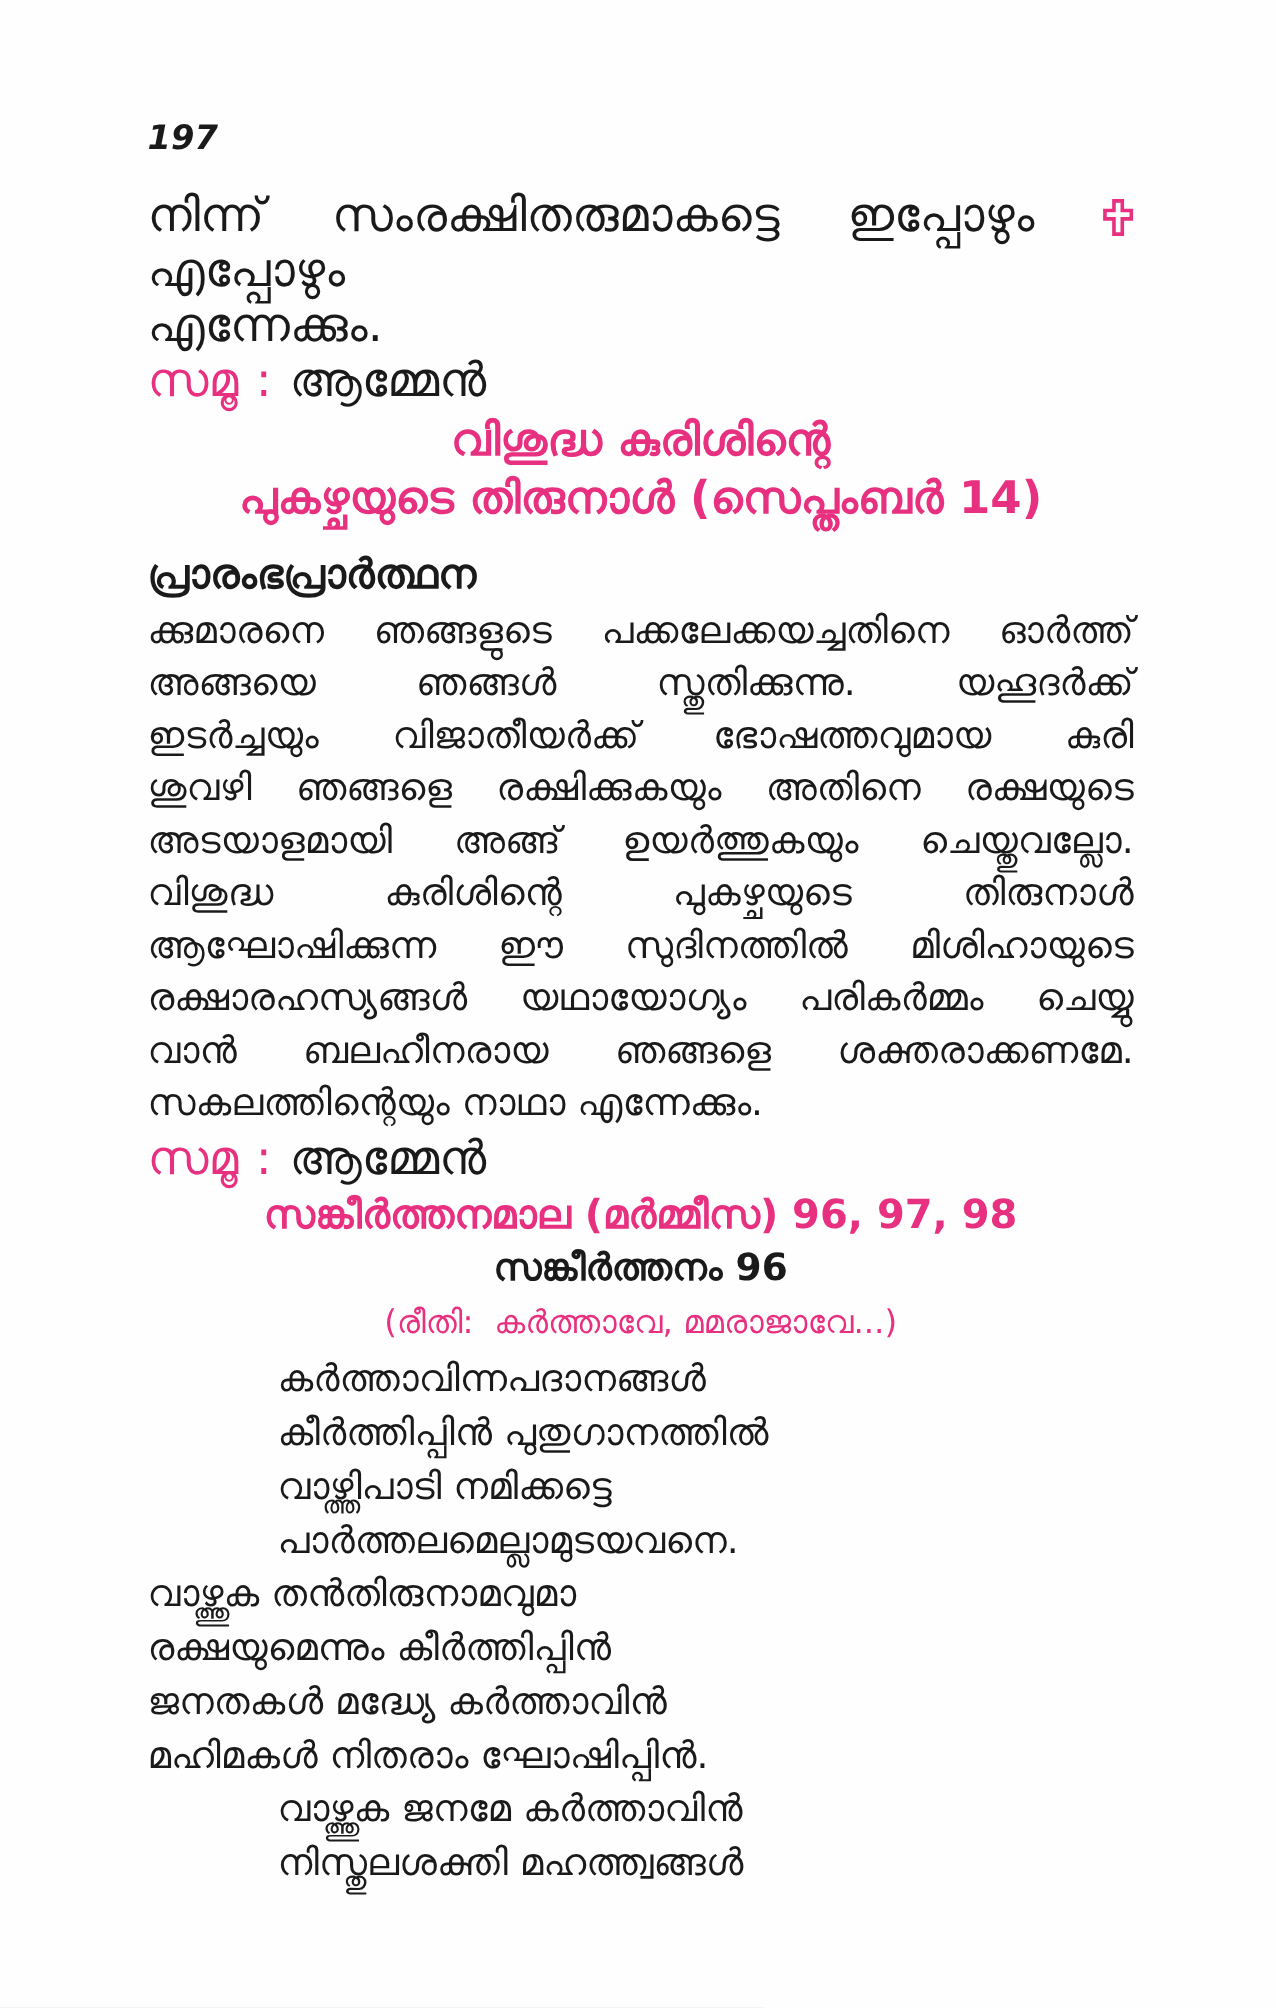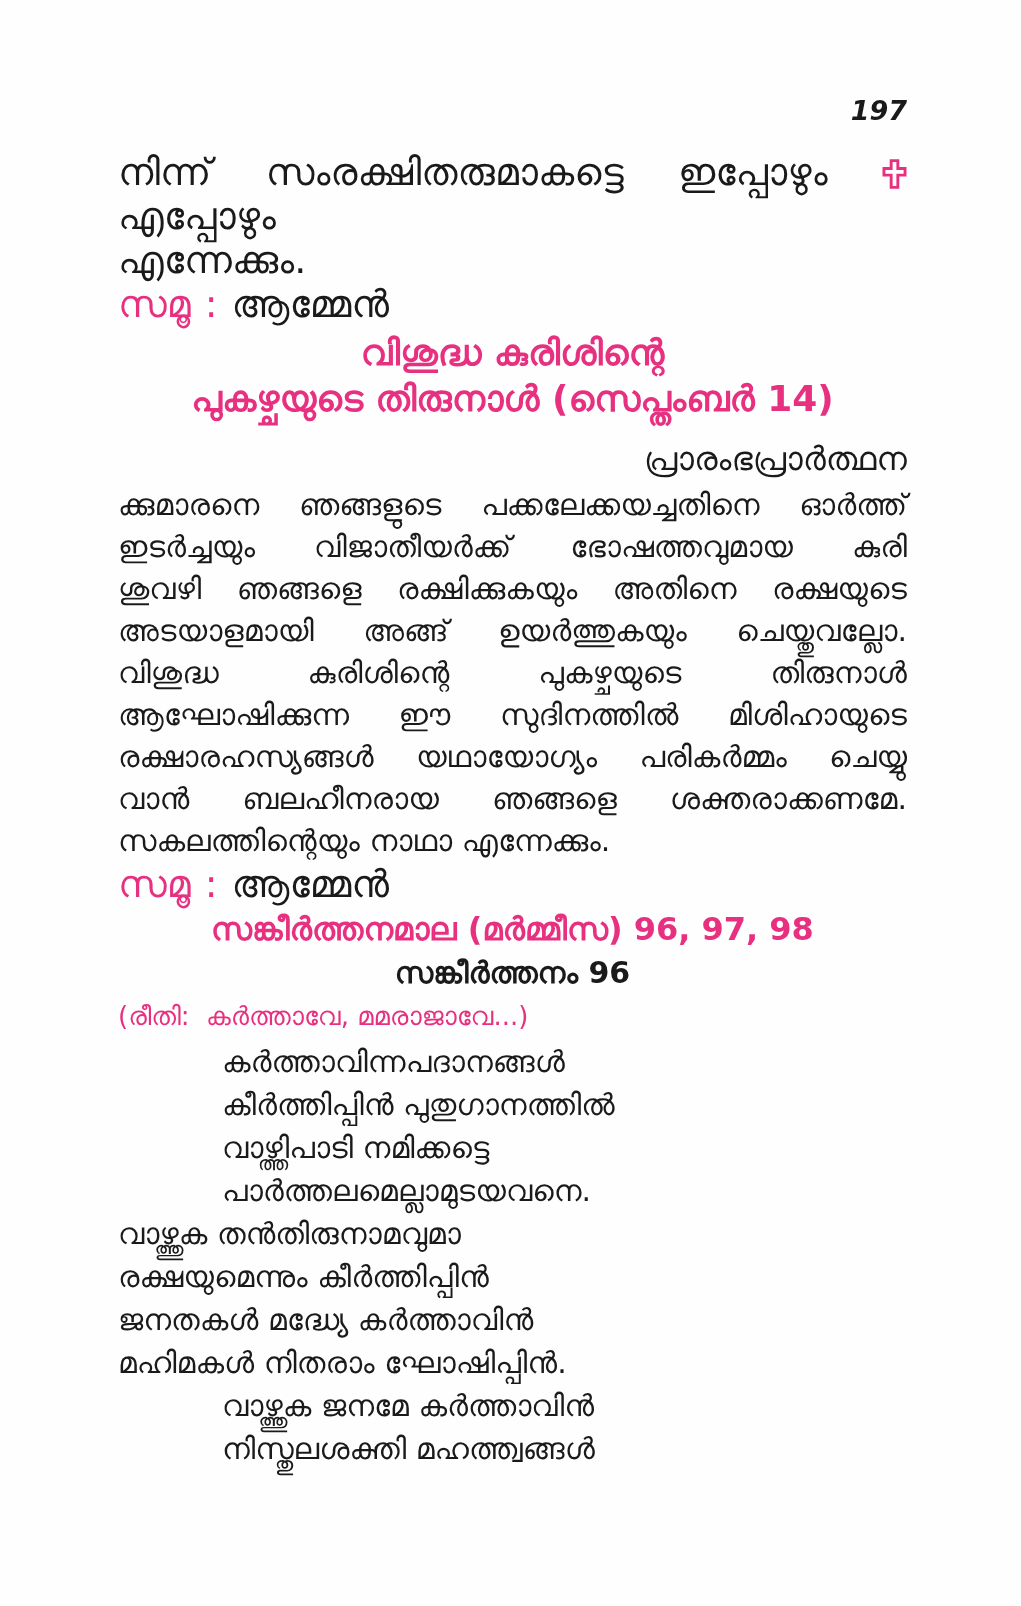--- a/index.html
+++ b/index.html
@@ -8,53 +8,53 @@
   .page {
     position: relative;
     width: 1021px; height: 1606px;
     margin: 0 auto;
     background: var(--paper);
     color: var(--ink);
     font-family: "DejaVu Sans", "Liberation Sans", sans-serif;
     padding: 96px 114px 0 118px;
   }
   .page-number {
-    text-align: right;
+    text-align: left;
     font-size: 27px; font-weight: 600; font-style: italic;
     line-height: 30px;
     margin-bottom: 24px;
   }
   .pline { font-size: 30px; line-height: 42px; }
   .bline { font-size: 38px; line-height: 44px; }
   .just  { text-align: justify; text-align-last: justify; text-justify: inter-word; }
   .pink  { color: var(--pink); }
   .bold  { font-weight: bold; }
   .sep   { padding: 0 2px; }
   .cross-wrap { display: inline-block; vertical-align: -4px; line-height: 0; }
   .feast-title {
     text-align: center; color: var(--pink);
     font-weight: bold; font-size: 36px; line-height: 46px;
     margin-top: 4px;
   }
   .section-heading {
-    text-align: right; font-weight: normal;
+    text-align: left; font-weight: bold;
     font-size: 33px; line-height: 46px;
     margin-top: 14px; margin-bottom: 1px;
   }
   .prayer { margin-top: 2px; }
   .psalm-heading {
     text-align: center; color: var(--pink); font-weight: bold;
     font-size: 32px; line-height: 45px; margin-top: 1px;
   }
   .psalm-number {
     text-align: center; font-weight: bold;
     font-size: 30px; line-height: 41px;
   }
   .tune {
-    text-align: left; color: var(--pink);
+    text-align: center; color: var(--pink);
     font-size: 26px; line-height: 47px;
     white-space: pre-wrap;
   }
   .verses { font-size: 30px; line-height: 43px; margin-top: 0; }
   .stanza-a { margin-left: 104px; }
   .stanza-b { }
 </style>
 </head>
 <body>
 
@@ -79,20 +79,21 @@
 
   <div class="feast-title">
     <div>വിശുദ്ധ കുരിശിന്റെ</div>
     <div>പുകഴ്ചയുടെ തിരുനാൾ (സെപ്തംബർ 14)</div>
   </div>
 
   <div class="section-heading">പ്രാരംഭപ്രാർത്ഥന</div>
 
   <div class="prayer">
     <div class="pline just">ക്കുമാരനെ ഞങ്ങളുടെ പക്കലേക്കയച്ചതിനെ ഓർത്ത്</div>
+    <div class="pline just">അങ്ങയെ ഞങ്ങൾ സ്തുതിക്കുന്നു. യഹൂദർക്ക്</div>
     <div class="pline just">ഇടർച്ചയും വിജാതീയർക്ക് ഭോഷത്തവുമായ കുരി</div>
     <div class="pline just">ശുവഴി ഞങ്ങളെ രക്ഷിക്കുകയും അതിനെ രക്ഷയുടെ</div>
     <div class="pline just">അടയാളമായി അങ്ങ് ഉയർത്തുകയും ചെയ്തുവല്ലോ.</div>
     <div class="pline just">വിശുദ്ധ കുരിശിന്റെ പുകഴ്ചയുടെ തിരുനാൾ</div>
     <div class="pline just">ആഘോഷിക്കുന്ന ഈ സുദിനത്തിൽ മിശിഹായുടെ</div>
     <div class="pline just">രക്ഷാരഹസ്യങ്ങൾ യഥായോഗ്യം പരികർമ്മം ചെയ്യു</div>
     <div class="pline just">വാൻ ബലഹീനരായ ഞങ്ങളെ ശക്തരാക്കണമേ.</div>
     <div class="pline">സകലത്തിന്റെയും നാഥാ എന്നേക്കും.</div>
   </div>
 

